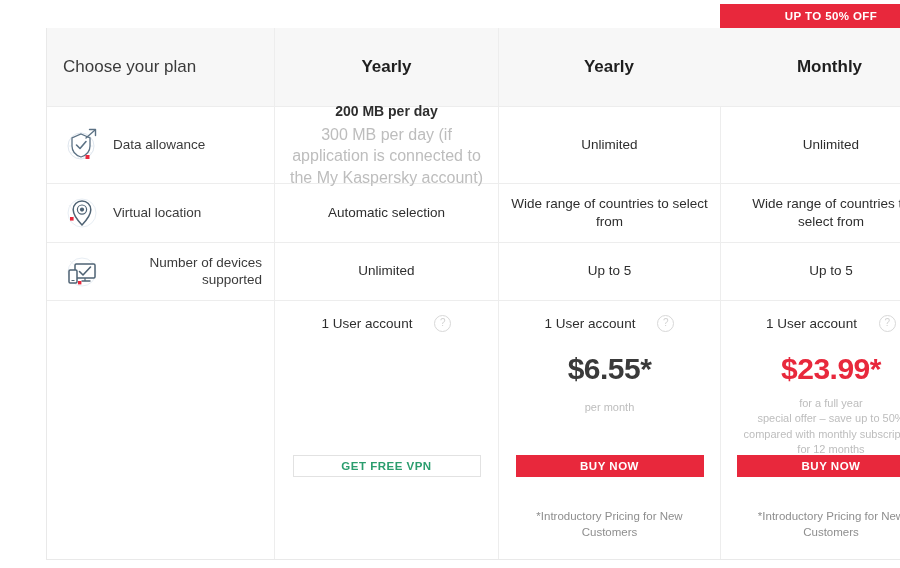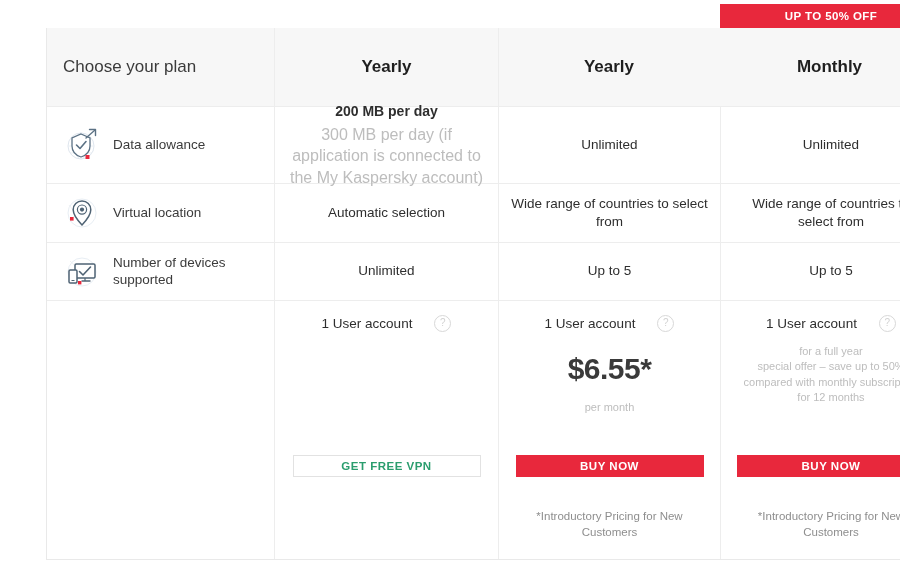--- a/index.html
+++ b/index.html
@@ -104,21 +104,21 @@
 
   
   .row-f1 { height: 77px; }
   .row-f2 { height: 59px; }
   .row-f3 { height: 58px; }
 
   .feature-cell {
     flex-direction: row !important;
     align-items: center !important;
     justify-content: flex-start !important;
-    text-align: left;
+    text-align: right;
     padding-left: 14px;
   }
   .feature-label {
     font-size: 13.5px;
     color: #3b3b3b;
     line-height: 1.25;
     margin-left: 10px;
   }
   .ficon { width: 42px; height: 42px; flex: 0 0 42px; }
 
@@ -348,20 +348,21 @@
         <div class="price-note">per month</div>
         <div class="btn btn-buy">BUY NOW</div>
         <div class="footnote">*Introductory Pricing for New Customers</div>
       </div>
 
       <div class="cell c-yearly nb price-cell">
         <div class="user-line">
           <span class="user-text">1 User account</span>
           <span class="help-icon">?</span>
         </div>
+        <div class="price red">$23.99*</div>
         <div class="price-note tight" style="white-space:pre-line;">for a full year
 special offer – save up to 50%
 compared with monthly subscription
 for 12 months</div>
         <div class="btn btn-buy">BUY NOW</div>
         <div class="footnote">*Introductory Pricing for New Customers</div>
       </div>
 
     </div>
   </div>

